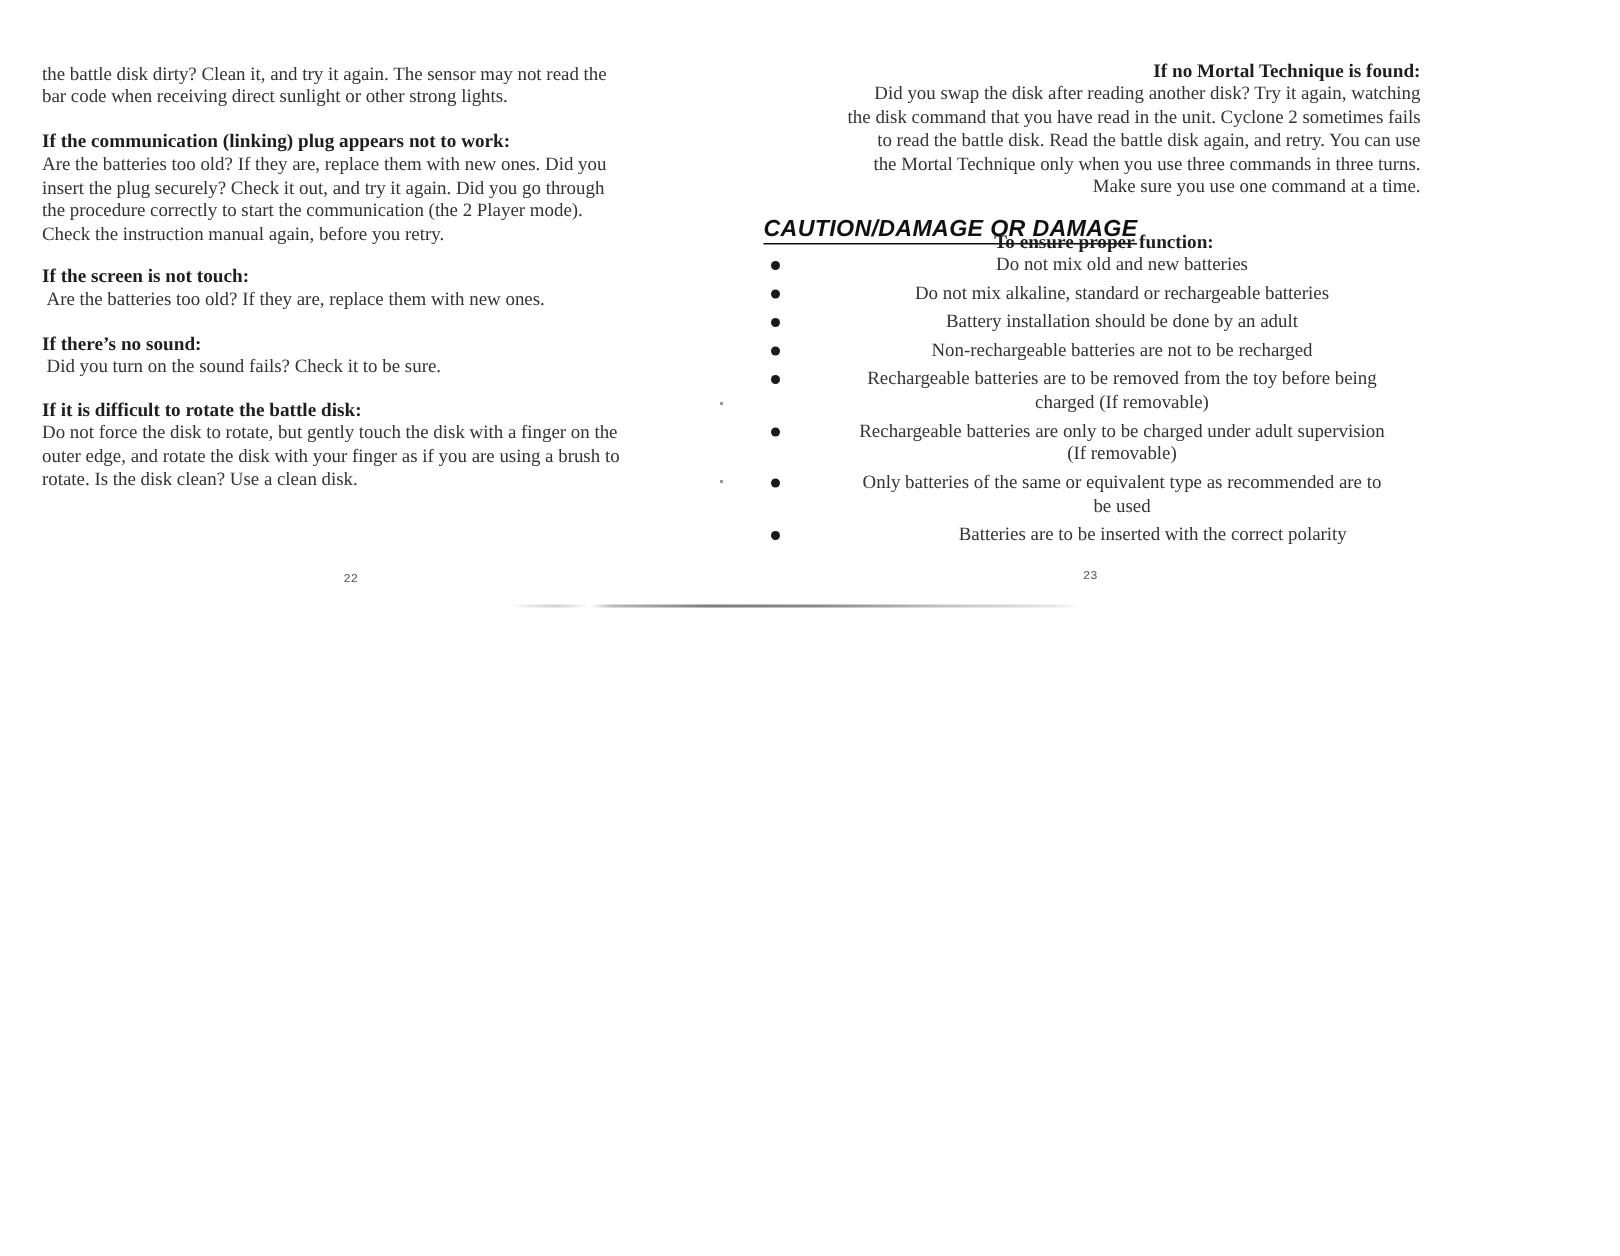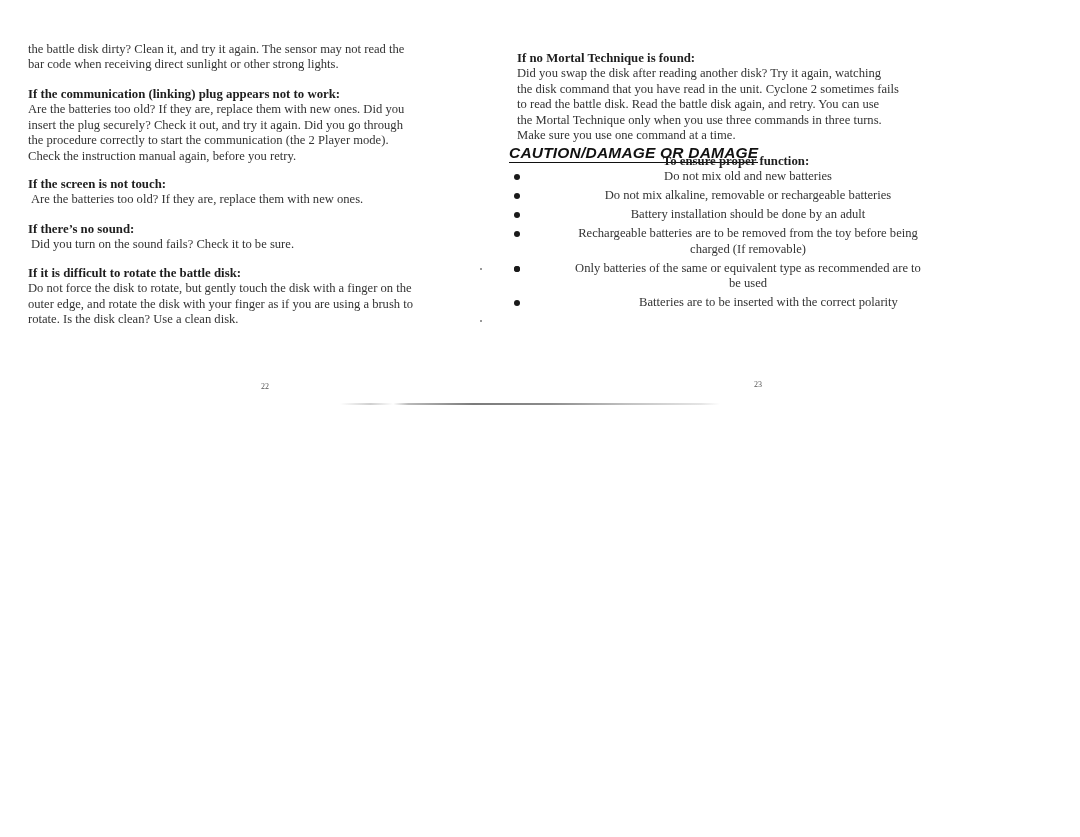--- a/index.html
+++ b/index.html
@@ -76,24 +76,23 @@
       position: absolute;
       left: -7px;
       top: 5px;
       width: 6px;
       height: 6px;
       border-radius: 50%;
       background: #1a1a1a;
     }
     .page-num {
       position: absolute;
-      font-family: Liberation Serif, serif;
+      font-family: Liberation Mono, monospace;
       font-size: 8px;
       color: #555;
-      margin-left: 32px;
     }
     .scan-line {
       position: absolute;
       top: 403px;
       left: 340px;
       width: 380px;
       height: 2px;
       background: linear-gradient(to right,
         rgba(150,150,150,0) 0%,
         rgba(160,160,160,0.5) 8%,
@@ -141,41 +140,43 @@
     <p class="heading">If it is difficult to rotate the battle disk:</p>
     <p class="para">Do not force the disk to rotate, but gently touch the disk with a finger on the
 outer edge, and rotate the disk with your finger as if you are using a brush to
 rotate. Is the disk clean?  Use a clean disk.</p>
   </div>
 </div>
 
 <span class="page-num" style="left:229px; top:382px;">22</span>
 
 <div class="page page-right">
-  <div class="block" style="top:51px;">
+  <div class="block" style="top:40px;text-align:right;">
     <p class="heading">If no Mortal Technique is found:</p>
     <p class="para">Did you swap the disk after reading another disk?  Try it again, watching
 the disk command that you have read in the unit.  Cyclone 2 sometimes fails
 to read the battle disk.  Read the battle disk again, and retry.  You can use
 the Mortal Technique only when you use three commands in three turns.
 Make sure you use one command at a time.</p>
   </div>
 </div>
 
 <div class="caution" style="left:509px; top:145px;">CAUTION/DAMAGE OR DAMAGE</div>
 
 <div class="block" style="position:absolute; left:521px; top:154px; width:430px;text-align:center;">
   <p class="heading">To ensure proper function:</p>
   <ul class="bullet-list" style="margin-left:0;">
     <li><span class="bullet-dot"></span><span class="para" style="display:inline;margin-top:10px;">Do not mix old and new batteries</span></li>
-    <li><span class="bullet-dot"></span><span class="para" style="display:inline;">Do not mix alkaline, removable or rechargeable batteries</span></li>
+    <li><span class="bullet-dot"></span><span class="para" style="display:inline;">Do not mix alkaline, standard or rechargeable batteries</span></li>
     <li><span class="bullet-dot"></span><span class="para" style="display:inline;">Battery installation should be done by an adult</span></li>
+    <li><span class="bullet-dot"></span><span class="para" style="display:inline;">Non-rechargeable batteries are not to be recharged</span></li>
     <li><span class="bullet-dot"></span><span class="para" style="display:inline;">Rechargeable batteries are to be removed from the toy before being
 charged (If removable)</span></li>
-    <li><span class="bullet-dot"></span></li>
+    <li><span class="bullet-dot"></span><span class="para" style="display:inline;">Rechargeable batteries are only to be charged under adult supervision
+(If removable)</span></li>
     <li><span class="bullet-dot"></span><span class="para" style="display:inline;">Only batteries of the same or equivalent type as recommended are to
 be used</span></li>
     <li><span class="bullet-dot"></span><span class="para" style="display:inline;margin-left:41px;">Batteries are to be inserted with the correct polarity</span></li>
   </ul>
 </div>
 
 <span class="page-num" style="left:722px; top:380px;">23</span>
 
 <div class="scan-line"></div>
 <div class="speck" style="left:480px; top:268px;"></div>

